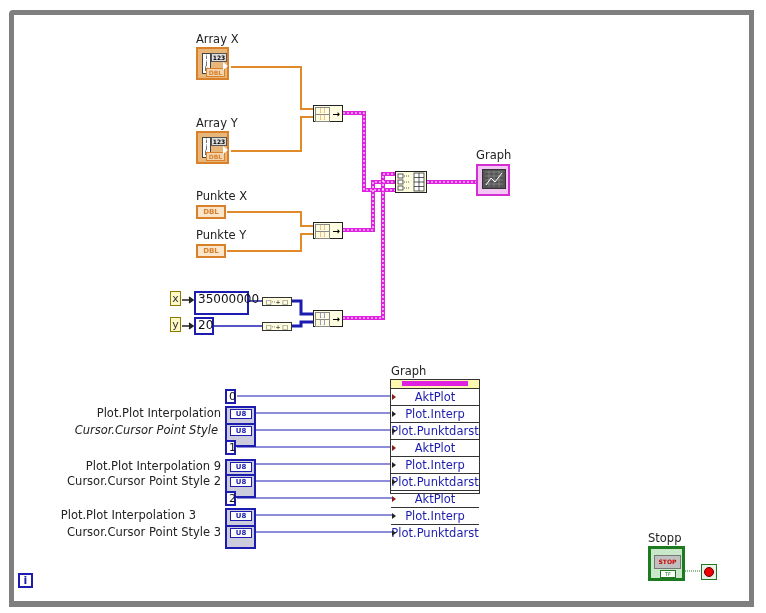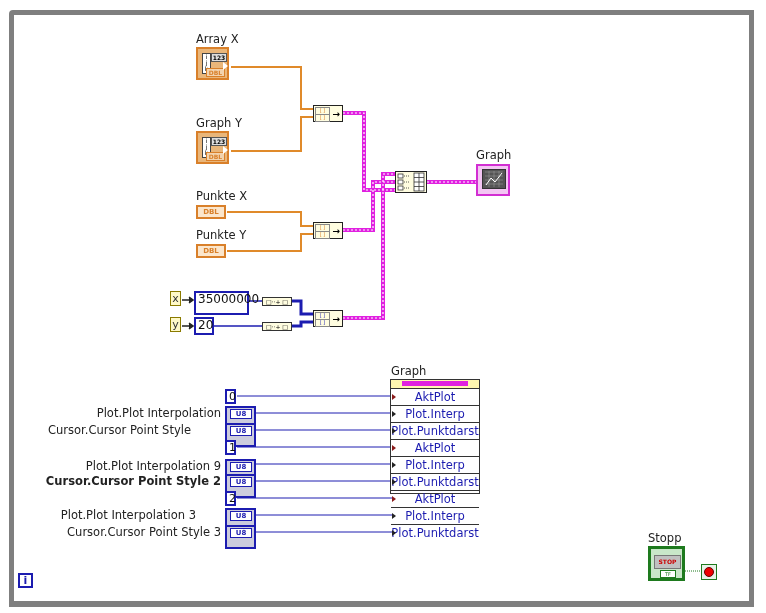--- a/index.html
+++ b/index.html
@@ -91,21 +91,21 @@
 </svg>
 
 <div class="lbl" style="left:196px;top:32px;">Array X</div>
 <div class="arr" style="left:196px;top:47px;">
   <div class="idx">i<br>j<br>k</div>
   <div class="n123">123</div>
   <div class="dbl">DBL</div>
   <div class="tri"></div>
 </div>
 
-<div class="lbl" style="left:196px;top:116px;">Graph Y</div>
+<div class="lbl" style="left:196px;top:116px;">Array Y</div>
 <div class="arr" style="left:196px;top:131px;">
   <div class="idx">i<br>j<br>k</div>
   <div class="n123">123</div>
   <div class="dbl">DBL</div>
   <div class="tri"></div>
 </div>
 
 <div class="lbl" style="left:196px;top:189px;">Punkte X</div>
 <div class="dblc" style="left:196px;top:205px;">DBL</div>
 <div class="lbl" style="left:196px;top:228px;">Punkte Y</div>
@@ -158,31 +158,31 @@
 </svg>
 
 <div class="conv" style="left:262px;top:297px;">□··+ □</div>
 <div class="conv" style="left:262px;top:322px;">□··+ □</div>
 
 <div class="num3" style="left:225px;top:389px;">0</div>
 <div class="rlbl" style="right:545px;top:406px;">Plot.Plot Interpolation</div>
 <div class="u8" style="left:225px;top:406px;">
     <span>U8</span>
   </div>
-<div class="rlbl" style="right:575px;top:423px;">Cursor.Cursor Point Style</div>
+<div class="rlbl" style="right:548px;top:423px;font-style:italic;">Cursor.Cursor Point Style</div>
 <div class="u8" style="left:225px;top:423px;">
     <span>U8</span>
   </div>
 
 <div class="num3" style="left:225px;top:440px;">1</div>
 <div class="rlbl" style="right:545px;top:459px;">Plot.Plot Interpolation 9</div>
 <div class="u8" style="left:225px;top:459px;">
     <span>U8</span>
   </div>
-<div class="rlbl" style="right:545px;top:474px;font-weight:bold;">Cursor.Cursor Point Style 2</div>
+<div class="rlbl" style="right:545px;top:474px;">Cursor.Cursor Point Style 2</div>
 <div class="u8" style="left:225px;top:474px;">
     <span>U8</span>
   </div>
 
 <div class="num3" style="left:225px;top:491px;">2</div>
 <div class="rlbl" style="right:570px;top:508px;">Plot.Plot Interpolation 3</div>
 <div class="u8" style="left:225px;top:508px;">
     <span>U8</span>
   </div>
 <div class="rlbl" style="right:545px;top:525px;">Cursor.Cursor Point Style 3</div>

